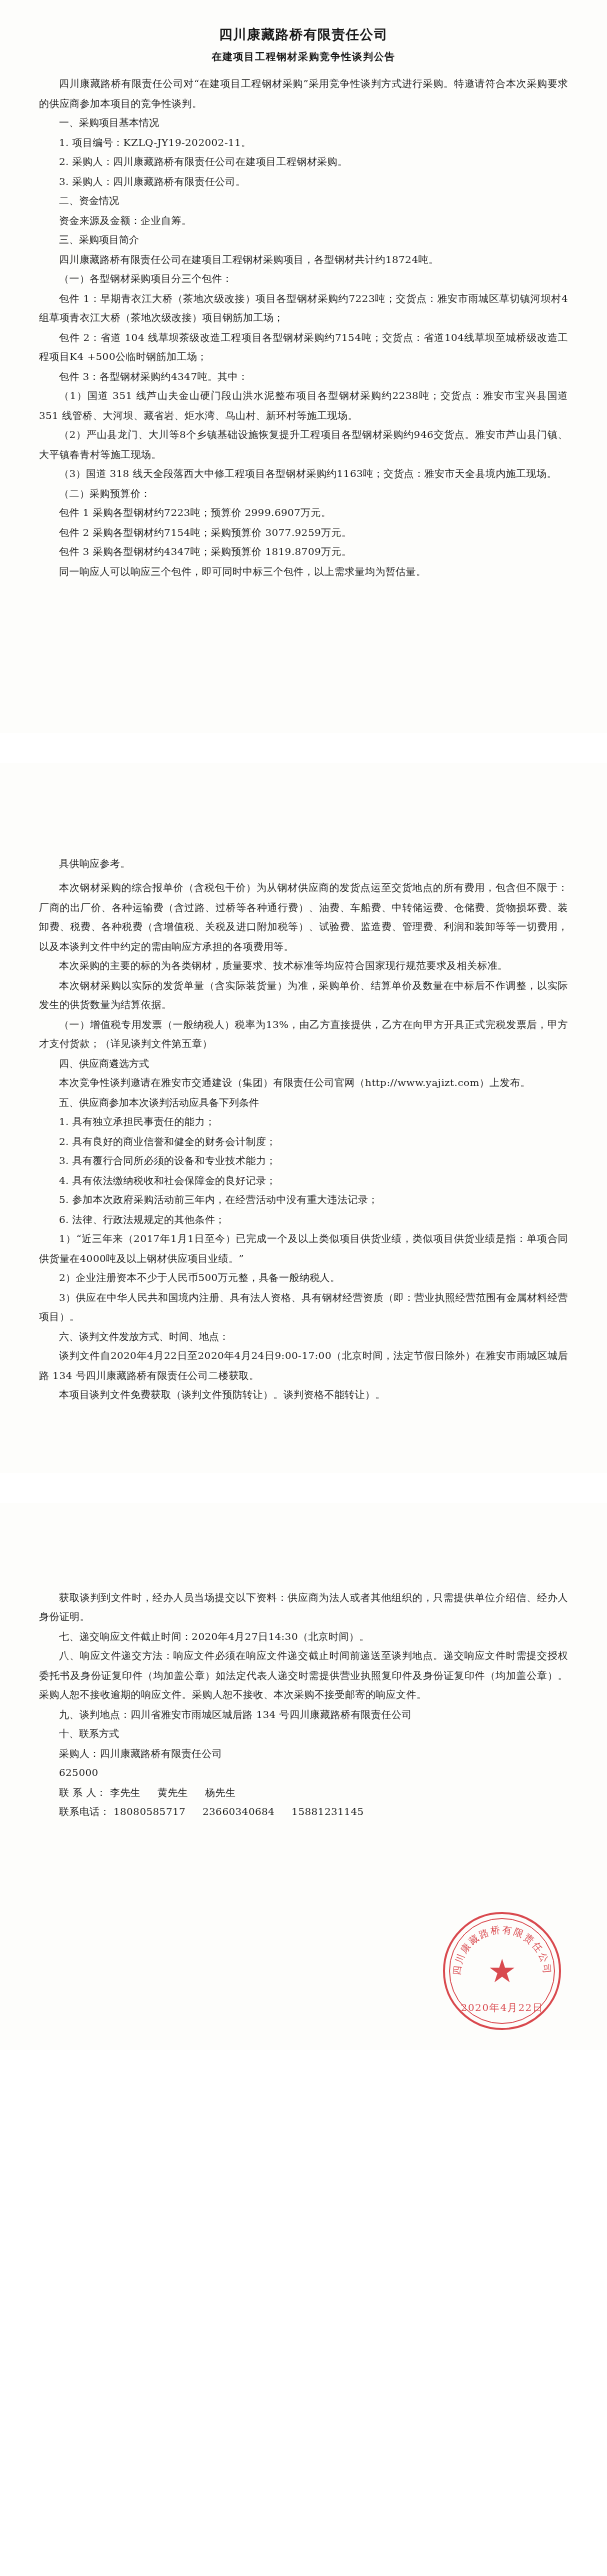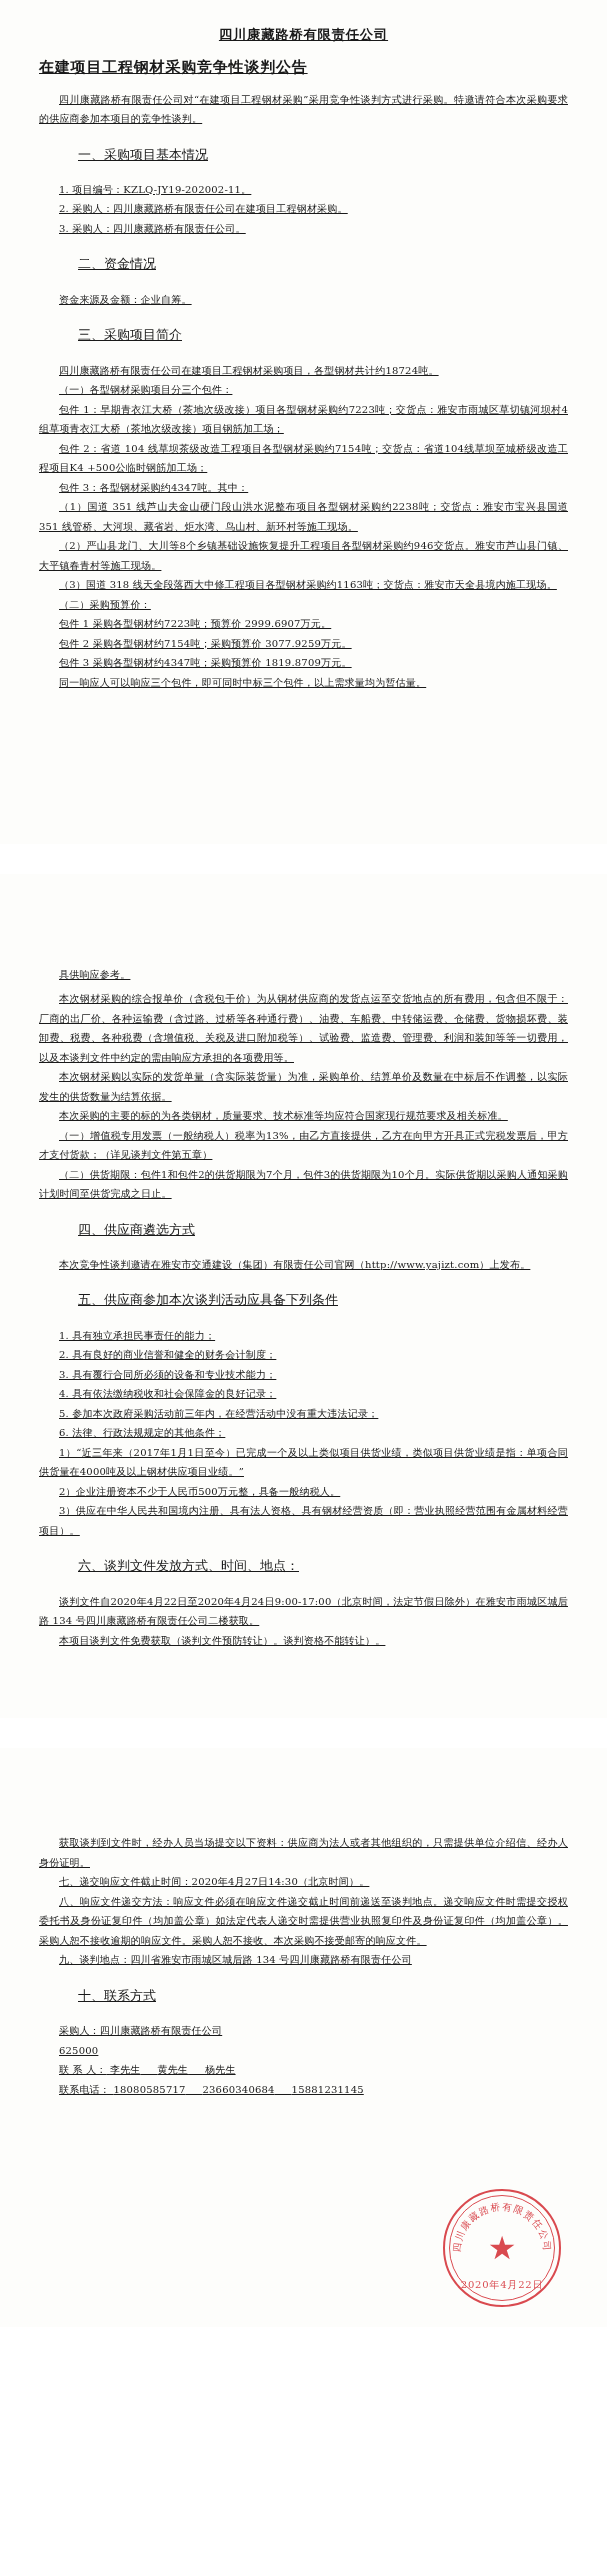--- a/index.html
+++ b/index.html
@@ -9,21 +9,20 @@
   }
   body {
     width: 607px;
     font-family: "DejaVu Serif", "Liberation Serif", serif;
     color: #1a1a1a;
   }
   .page {
     width: 505px;
     position: relative;
     box-sizing: border-box;
-    text-decoration: underline;
   }
   .sheet {
     position: relative;
     width: 607px;
     box-sizing: border-box;
     padding: 20px 39px 15px 39px;
     background: #fdfdfb;
   }
   .gap {
     height: 30px;
@@ -32,39 +31,39 @@
   .title {
     text-align: center;
     font-size: 13.3px;
     font-weight: bold;
     letter-spacing: 0.8px;
     line-height: 1.75;
     margin: 3px 0 1.5px 0;
     font-family: "DejaVu Serif", "Liberation Serif", serif;
   }
   .title2 {
-    text-align: left;
-    font-size: 15px;
+    text-align: center;
+    font-size: 10px;
     font-weight: bold;
     letter-spacing: 0.8px;
     line-height: 1.75;
-    margin: 8px 0 9px 0;
+    margin: 1px 0 9px 0;
   }
   p.para {
     font-size: 10px;
     line-height: 1.95;
     margin: 0;
     text-align: justify;
     text-indent: 2em;
     letter-spacing: 0.2px;
   }
   p.sect {
-    font-size: 13px;
+    font-size: 10px;
     line-height: 1.95;
-    margin: 13px;
+    margin: 0;
     text-indent: 2em;
     font-weight: normal;
   }
   .spacer-sm { height: 4.6px; }
   .stamp {
     position: absolute;
     right: 46px;
     bottom: 20px;
     width: 114px;
     height: 114px;
@@ -148,24 +147,23 @@
 
     <div style="height:137px"></div>
   </div>
 
   <div class="gap"></div>
 
   <div class="sheet" style="padding-top:91px; padding-bottom:68px;">
     <p class="para">具供响应参考。</p>
     <div class="spacer-sm"></div>
     <p class="para">本次钢材采购的综合报单价（含税包干价）为从钢材供应商的发货点运至交货地点的所有费用，包含但不限于：厂商的出厂价、各种运输费（含过路、过桥等各种通行费）、油费、车船费、中转储运费、仓储费、货物损坏费、装卸费、税费、各种税费（含增值税、关税及进口附加税等）、试验费、监造费、管理费、利润和装卸等等一切费用，以及本谈判文件中约定的需由响应方承担的各项费用等。</p>
+    <p class="para">本次采购的主要的标的为各类钢材，质量要求、技术标准等均应符合国家现行规范要求及相关标准。</p>
     <p class="para">本次钢材采购以实际的发货单量（含实际装货量）为准，采购单价、结算单价及数量在中标后不作调整，以实际发生的供货数量为结算依据。</p>
-    <p class="para">本次采购的主要的标的为各类钢材，质量要求、技术标准等均应符合国家现行规范要求及相关标准。</p>
     <p class="para">（一）增值税专用发票（一般纳税人）税率为13%，由乙方直接提供，乙方在向甲方开具正式完税发票后，甲方才支付货款；（详见谈判文件第五章）</p>
-    <p class="para">（二）供货期限：包件1和包件2的供货期限为7个月，包件3的供货期限为10个月。实际供货期以采购人通知采购计划时间至供货完成之日止。</p>
 
     <p class="sect">四、供应商遴选方式</p>
     <p class="para">本次竞争性谈判邀请在雅安市交通建设（集团）有限责任公司官网（http://www.yajizt.com）上发布。</p>
 
     <p class="sect">五、供应商参加本次谈判活动应具备下列条件</p>
     <p class="para">1. 具有独立承担民事责任的能力；</p>
     <p class="para">2. 具有良好的商业信誉和健全的财务会计制度；</p>
     <p class="para">3. 具有覆行合同所必须的设备和专业技术能力；</p>
     <p class="para">4. 具有依法缴纳税收和社会保障金的良好记录；</p>
     <p class="para">5. 参加本次政府采购活动前三年内，在经营活动中没有重大违法记录；</p>

